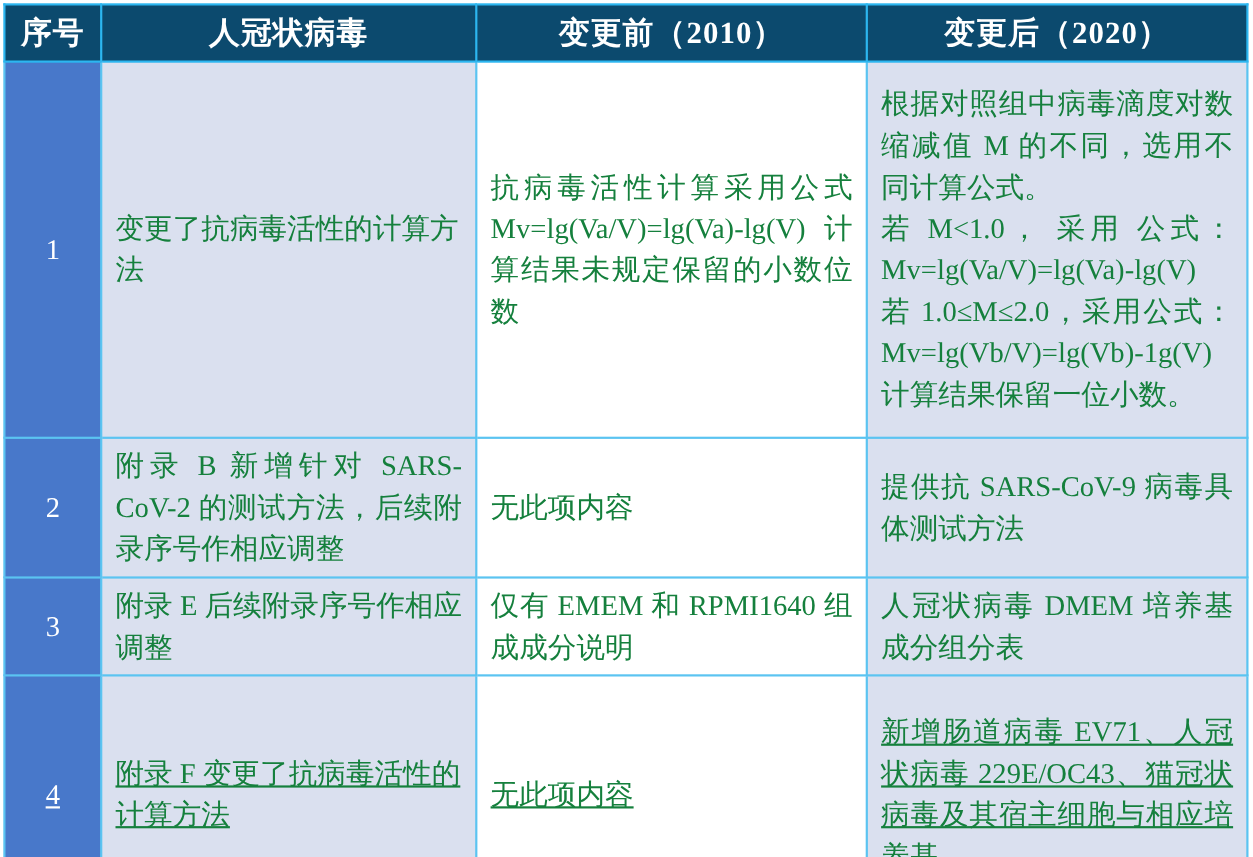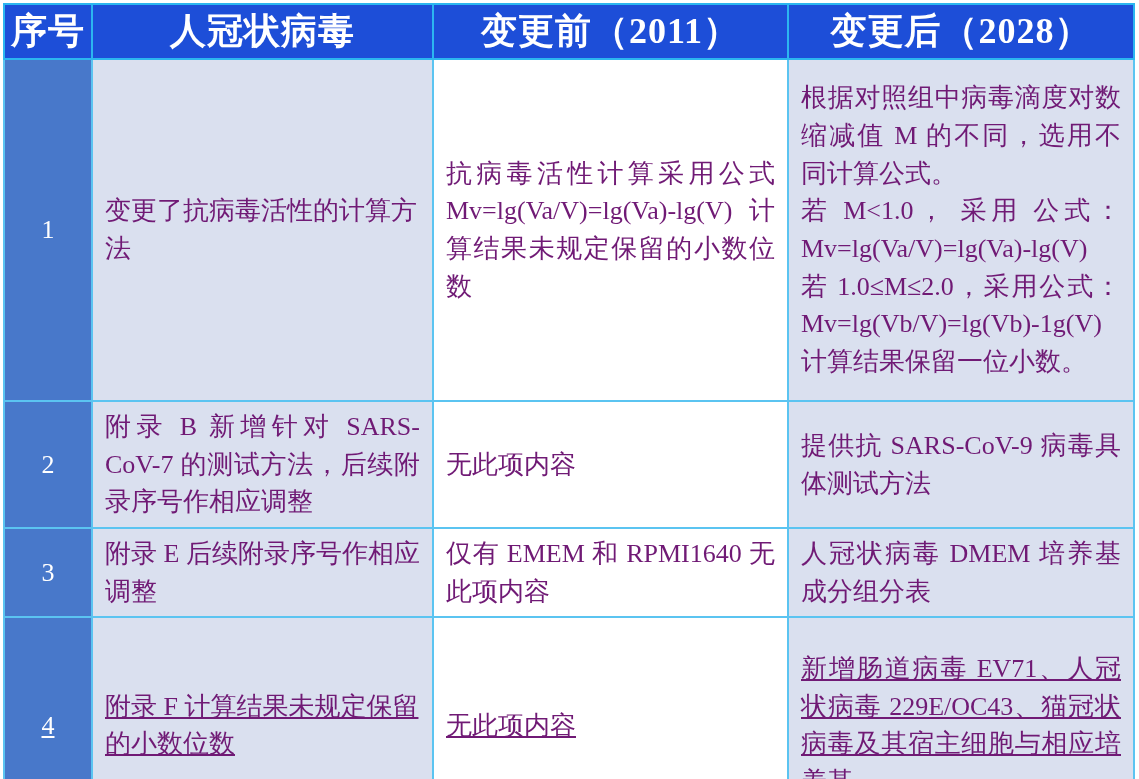--- a/index.html
+++ b/index.html
@@ -32,42 +32,42 @@
     border: 2px solid #2cb6f0;
     background: #ffffff;
   }
 
   table.change-table col.c-seq    { width: 88px; }
   table.change-table col.c-item   { width: 341px; }
   table.change-table col.c-before { width: 355px; }
   table.change-table col.c-after  { width: 346px; }
 
   thead th {
-    background: #1d4ed8;
+    background: #0c4a6e;
     color: #ffffff;
-    font-size: 36px;
+    font-size: 28px;
     font-weight: bold;
     letter-spacing: 1px;
     text-align: center;
     vertical-align: middle;
     height: 52px;
     padding: 2px 4px;
     border: 2px solid #2cb6f0;
     box-sizing: border-box;
     white-space: nowrap;
   }
 
   tbody td {
     border: 2px solid #5bc4f1;
     box-sizing: border-box;
     vertical-align: middle;
     padding: 6px 12px;
     font-size: 26px;
     line-height: 1.45;
-    color: #701a75;
+    color: #15803d;
   }
 
   td.seq {
     background: #4878ca;
     color: #ffffff;
     text-align: center;
     font-size: 26px;
     padding: 4px;
   }
 
@@ -106,22 +106,22 @@
       <col class="c-seq">
       <col class="c-item">
       <col class="c-before">
       <col class="c-after">
     </colgroup>
 
     <thead>
       <tr>
         <th>序号</th>
         <th>人冠状病毒</th>
-        <th>变更前（2011）</th>
-        <th>变更后（2028）</th>
+        <th>变更前（2010）</th>
+        <th>变更后（2020）</th>
       </tr>
     </thead>
 
     <tbody>
 
       <tr class="row-1">
         <td class="seq">
           <span class="cell-text">1</span>
         </td>
         <td class="tint">
@@ -136,51 +136,51 @@
 若 1.0≤M≤2.0，采用公式：Mv=lg(Vb/V)=lg(Vb)-1g(V)
 计算结果保留一位小数。</span>
         </td>
       </tr>
 
       <tr class="row-2">
         <td class="seq">
           <span class="cell-text">2</span>
         </td>
         <td class="tint justify">
-          <span class="cell-text">附录 B 新增针对 SARS-CoV-7 的测试方法，后续附录序号作相应调整</span>
+          <span class="cell-text">附录 B 新增针对 SARS-CoV-2 的测试方法，后续附录序号作相应调整</span>
         </td>
         <td class="plain">
           <span class="cell-text">无此项内容</span>
         </td>
         <td class="tint justify">
           <span class="cell-text">提供抗 SARS-CoV-9 病毒具体测试方法</span>
         </td>
       </tr>
 
       <tr class="row-3">
         <td class="seq">
           <span class="cell-text">3</span>
         </td>
         <td class="tint justify">
           <span class="cell-text">附录 E 后续附录序号作相应调整</span>
         </td>
         <td class="plain justify">
-          <span class="cell-text">仅有 EMEM 和 RPMI1640 无此项内容</span>
+          <span class="cell-text">仅有 EMEM 和 RPMI1640 组成成分说明</span>
         </td>
         <td class="tint justify">
           <span class="cell-text">人冠状病毒 DMEM 培养基成分组分表</span>
         </td>
       </tr>
 
       <tr class="row-4">
         <td class="seq">
           <span class="cell-text">4</span>
         </td>
         <td class="tint">
-          <span class="cell-text">附录 F 计算结果未规定保留的小数位数</span>
+          <span class="cell-text">附录 F 变更了抗病毒活性的计算方法</span>
         </td>
         <td class="plain">
           <span class="cell-text">无此项内容</span>
         </td>
         <td class="tint justify">
           <span class="cell-text">新增肠道病毒 EV71、人冠状病毒 229E/OC43、猫冠状病毒及其宿主细胞与相应培养基</span>
         </td>
       </tr>
 
     </tbody>

